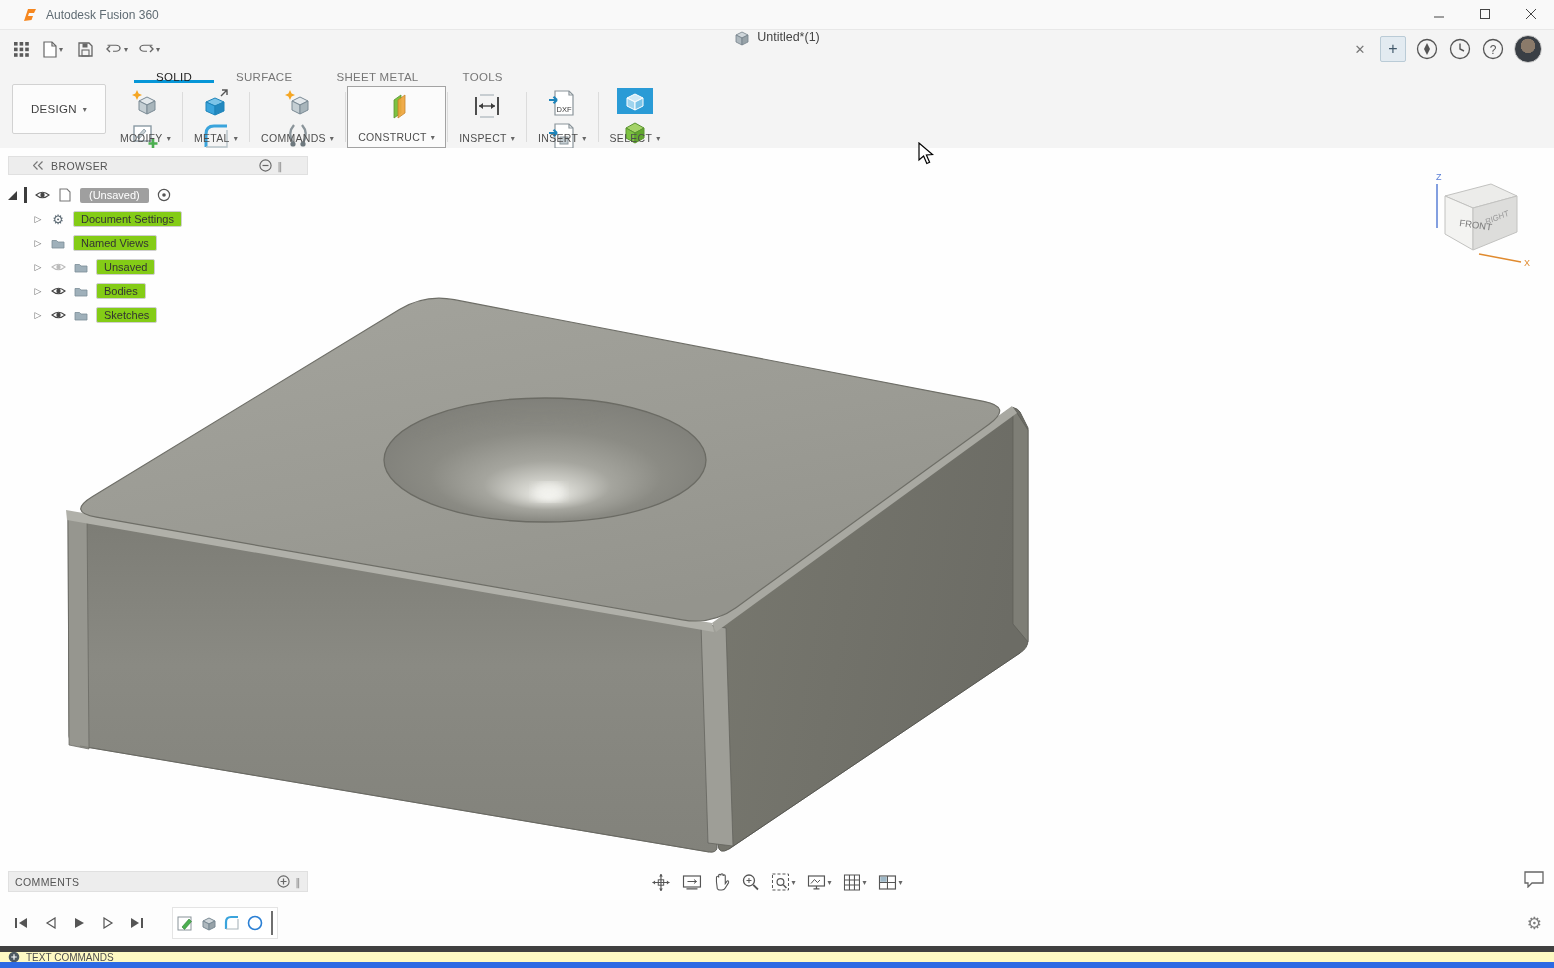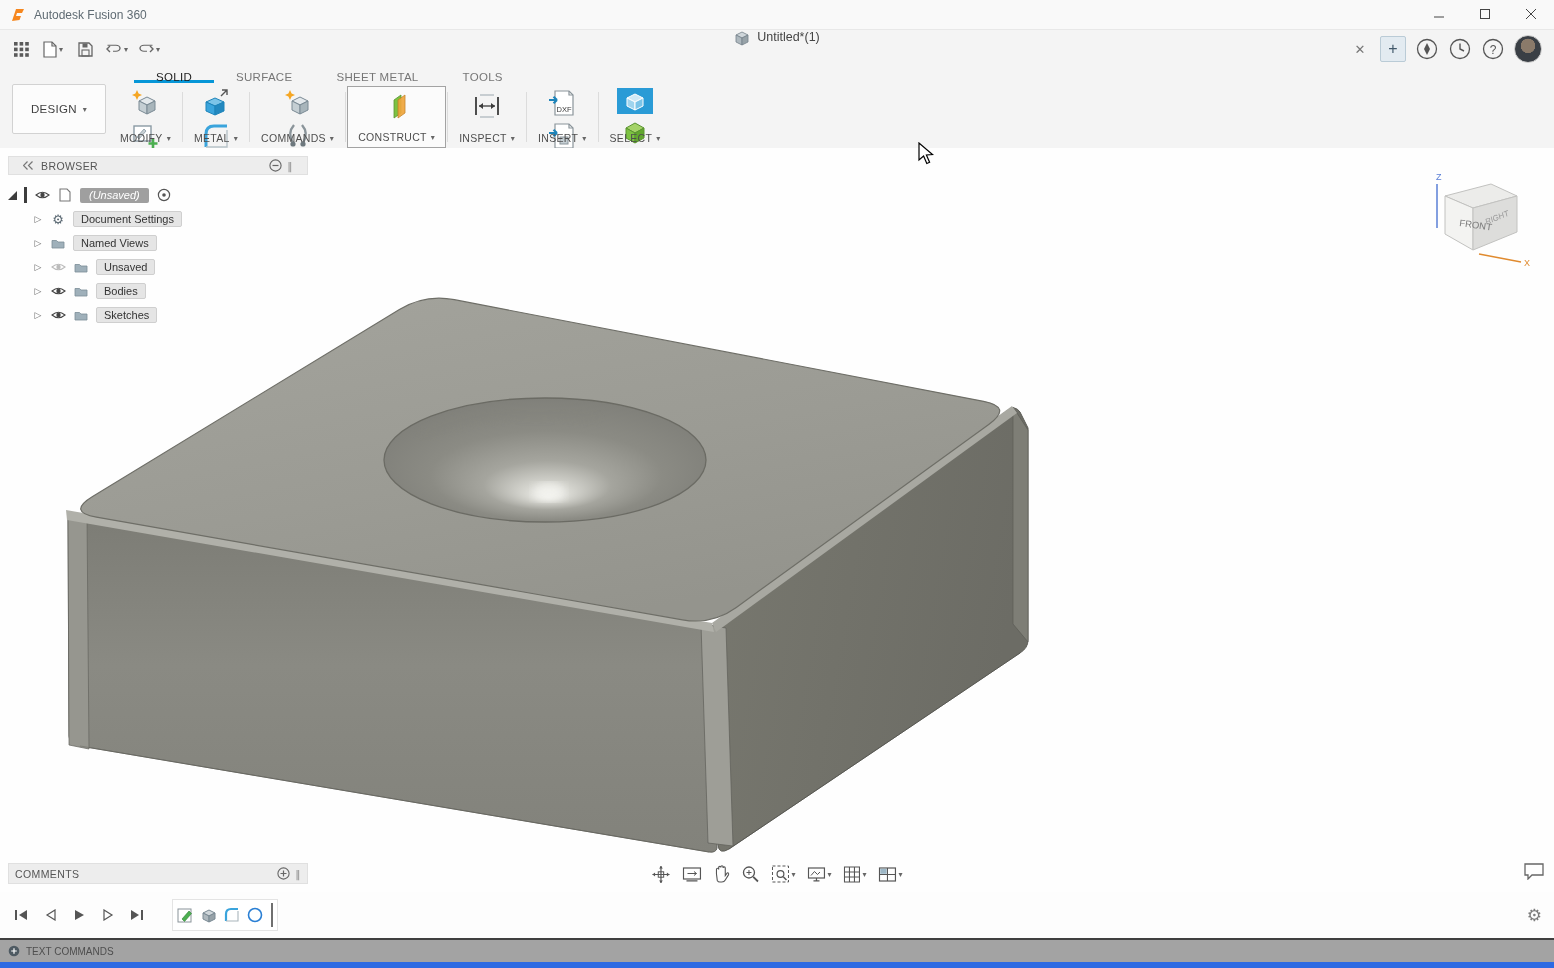--- a/index.html
+++ b/index.html
@@ -1,21 +1,21 @@
 <!DOCTYPE html>
 <html><head>
 <meta charset="utf-8">
 <style>
   * { margin:0; padding:0; box-sizing:border-box; }
   html,body { width:1554px; height:968px; }
   body { font-family:"Liberation Sans", sans-serif; background:#fff; overflow:hidden; }
   .app { position:relative; width:1554px; height:968px; background:#fff; display:flex; flex-direction:column; }
 
   
-  .titlebar { height:30px; background:#f9f9f9; border-bottom:1px solid #e8e8e8; display:flex; align-items:center; padding-left:10px; flex:0 0 auto; }
+  .titlebar { height:30px; background:#f9f9f9; border-bottom:1px solid #e8e8e8; display:flex; align-items:center; padding-left:22px; flex:0 0 auto; }
   .app-logo { width:16px; height:16px; margin-right:8px; }
   .app-title { font-size:12px; color:#5f6b73; }
   .win-controls { margin-left:auto; display:flex; height:100%; }
   .win-btn { width:46px; height:100%; display:flex; align-items:center; justify-content:center; color:#444; cursor:default; }
   .win-btn svg { display:block; }
 
   
   .quickbar { height:38px; background:#f4f4f4; display:flex; align-items:center; position:relative; flex:0 0 auto; }
   .qb-left { display:flex; align-items:center; padding-left:6px; gap:2px; }
   .qb-btn { height:30px; min-width:30px; padding:0 4px; display:flex; align-items:center; justify-content:center; gap:2px; color:#555; }
@@ -43,30 +43,30 @@
   .rgroup-label { font-size:10.5px; color:#4e4e4e; display:flex; align-items:center; gap:4px; letter-spacing:.3px; }
   .rsep { width:1px; background:#dcdcdc; margin:6px 1px; }
   .rgroup.hovered { border:1px solid #a3a3a3; background:#fbfbfb;text-align:right; }
 
   
   .canvas { position:relative; flex:1 1 auto; background:#fefefe; overflow:hidden; }
   .model-svg { position:absolute; left:0; top:0; }
 
   
   .browser { position:absolute; left:8px; top:8px; width:300px; }
-  .browser-header { height:19px; background:#ededed; border:1px solid #e0e0e0; display:flex; align-items:center; gap:8px; padding:0 14px; font-size:10.5px; color:#555; letter-spacing:.4px; }
+  .browser-header { height:19px; background:#ededed; border:1px solid #e0e0e0; display:flex; align-items:center; gap:8px; padding:0 24px; font-size:10.5px; color:#555; letter-spacing:.4px; }
   .bh-right { margin-left:auto; display:flex; align-items:center; gap:5px; color:#8a8a8a; }
   .browser-rows { padding-top:8px; }
   .brow { height:24px; display:flex; align-items:center; gap:7px; font-size:11px; color:#333; }
   .brow .indent { width:18px; flex:0 0 auto; }
   .expand-arrow { width:10px; color:#6e6e6e; font-size:9px; flex:0 0 auto; text-align:center; }
   .root-arrow { width:0; height:0; border-bottom:9px solid #3c3c3c; border-left:9px solid transparent; }
   .activation-bar { width:3px; height:16px; background:#3c3c3c; }
-  .blabel { border:1px solid #cfcfcf; background:#e5e5e5; border-radius:2px; padding:1px 7px; }
-  .root-pill { background:#9f9f9f; color:#fff; border-radius:2px; padding:1.5px 9px; font-size:11px;font-style:italic; }
+  .blabel { border:1px solid #cfcfcf; background:#84cc16; border-radius:2px; padding:1px 7px; }
+  .root-pill { background:#9f9f9f; color:#fff; border-radius:2px; padding:1.5px 9px; font-size:11px; }
   .micon { display:flex; align-items:center; justify-content:center; width:16px; flex:0 0 auto; }
   .gear-glyph { font-size:13px; color:#5c6a74; }
 
   
   .viewcube { position:absolute; right:18px; top:22px; }
 
   
   .comments-bar { position:absolute; left:8px; bottom:8px; width:300px; height:21px; background:#ededed; border:1px solid #e0e0e0; display:flex; align-items:center; gap:8px; padding:0 6px; font-size:10.5px; color:#555; letter-spacing:.4px; }
 
   
@@ -79,21 +79,21 @@
   .timeline { height:46px; background:#fdfdfd; display:flex; align-items:center; flex:0 0 auto; position:relative; }
   .tl-controls { display:flex; align-items:center; gap:7px; padding-left:10px; }
   .tl-btn { width:22px; height:22px; display:flex; align-items:center; justify-content:center; }
   .tl-items { display:flex; align-items:center; gap:3px; margin-left:24px; padding:3px; border:1px solid #e4e4e4; background:#fff; }
   .tl-item { width:20px; height:20px; display:flex; align-items:center; justify-content:center; }
   .tl-marker { width:4px; height:24px; margin-left:2px; display:flex; align-items:center; justify-content:center; }
   .tl-marker span { display:block; width:2px; height:24px; background:#6f6f6f; }
   .tl-gear { position:absolute; right:12px; top:50%; transform:translateY(-50%); font-size:17px; color:#7d7d7d; }
 
   
-  .statusbar { height:24px; background:#a3a3a3; border-top:2px solid #404040; display:flex; align-items:center; gap:6px; padding-left:8px; font-size:10px; color:#4e4e4e; flex:0 0 auto; }
+  .statusbar { height:16px; background:#fef9c3; border-top:6px solid #404040; display:flex; align-items:center; gap:6px; padding-left:8px; font-size:10px; color:#4e4e4e; flex:0 0 auto; }
   .taskbar-strip { height:6px; background:#2d6ae3; flex:0 0 auto; }
 
   .cursor { position:absolute; left:918px; top:142px; z-index:50; pointer-events:none; }
 </style>
 </head>
 <body>
 
 <div class="app">
 
   <div class="titlebar">

